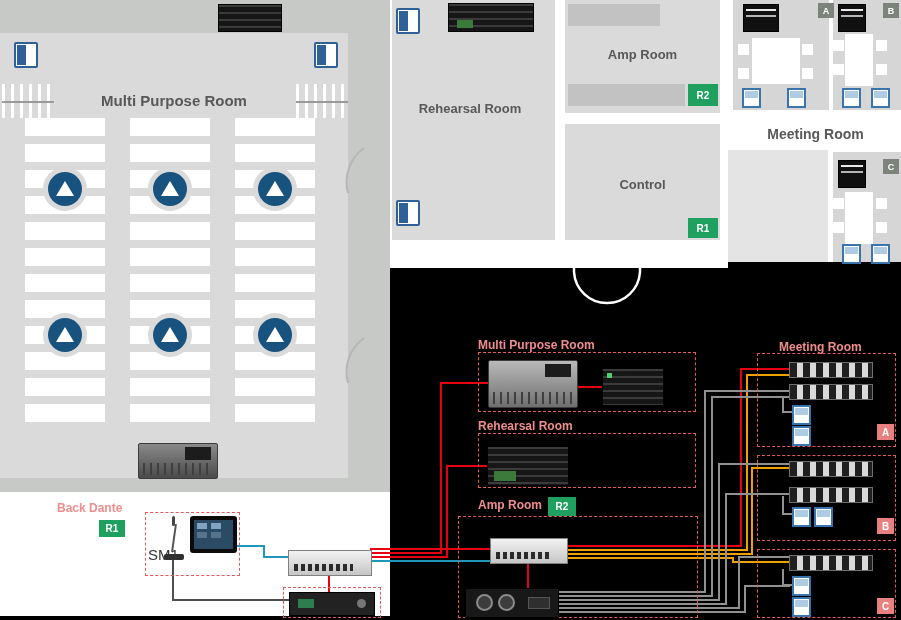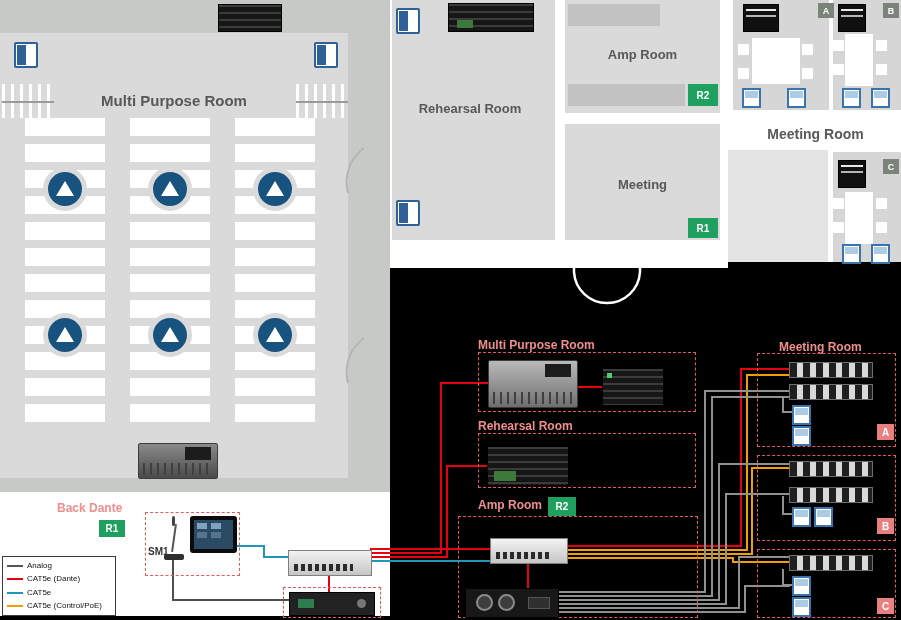--- a/index.html
+++ b/index.html
@@ -57,21 +57,21 @@
   .touchpanel .scr::before{content:"";position:absolute;left:3px;top:3px;width:10px;height:6px;background:#7fa3c0;
                   box-shadow:14px 0 0 #7fa3c0,0 9px 0 #58748c,14px 9px 0 #58748c;}
   .vxl{position:absolute;height:14px;border:1px solid #6e6e6e;
        background:repeating-linear-gradient(90deg,#1f1f1f 0 7px,#d9d9d9 7px 13px);}
   .legend{position:absolute;left:2px;top:556px;width:114px;height:60px;background:#fff;
           border:1px solid #3c3c3c;padding:5px 4px;box-sizing:border-box;
           display:flex;flex-direction:column;justify-content:space-between;}
   .legend .row{display:flex;align-items:center;gap:4px;}
   .legend .sw{width:16px;height:2px;flex:0 0 auto;background:#555;}
   .legend .lt{font-size:8px;color:#111;line-height:1;white-space:nowrap;}
-  .smtxt{position:absolute;font-size:10px;color:#333;font-weight:bold;}
+  .smtxt{position:absolute;font-size:15px;color:#333;font-weight:normal;}
 </style>
 </head>
 <body>
 
 <div id="canvas">
 
   <div class="region" style="left:390px;top:0;width:338px;height:268px;background:#fff;"></div>
   <div class="region" style="left:728px;top:0;width:173px;height:262px;background:#fff;"></div>
   <div class="region" style="left:0;top:0;width:390px;height:492px;background:#c7c9c7;"></div>
   <div class="region" style="left:0;top:33px;width:348px;height:445px;background:#dadada;"></div>
@@ -120,21 +120,21 @@
       <div class="pcb" style="left:8px;bottom:3px;width:16px;height:8px;"></div>
     </div>
   <div class="wallicon" style="left:396px;top:8px;"></div>
   <div class="wallicon" style="left:396px;top:200px;"></div>
   <div class="lbl" style="left:415px;top:102px;width:110px;font-size:13px;">Rehearsal Room</div>
 
   <div class="region" style="left:568px;top:4px;width:92px;height:22px;background:#c2c2c2;"></div>
   <div class="lbl" style="left:565px;top:48px;width:155px;font-size:13px;">Amp Room</div>
   <div class="region" style="left:568px;top:84px;width:117px;height:22px;background:#c2c2c2;"></div>
   <div class="badge green" style="left: 688px; top: 84px; width: 30px; height: 22px; background: rgb(31, 160, 95);">R2</div>
-  <div class="lbl" style="left:565px;top:178px;width:155px;font-size:13px;">Meeting</div>
+  <div class="lbl" style="left:565px;top:178px;width:155px;font-size:13px;">Control</div>
   <div class="badge green" style="left: 688px; top: 218px; width: 30px; height: 20px; background: rgb(31, 160, 95);">R1</div>
 
   <div class="walldev" style="left:743px;top:4px;width:34px;height:26px;"></div>
   <div class="walldev" style="left:838px;top:4px;width:26px;height:26px;"></div>
   <div class="walldev" style="left:838px;top:160px;width:26px;height:26px;"></div>
   <div class="badge gray" style="left: 818px; top: 3px; width: 16px; height: 15px; background: rgb(123, 131, 123);">A</div>
   <div class="badge gray" style="left: 883px; top: 3px; width: 16px; height: 15px; background: rgb(123, 131, 123);">B</div>
   <div class="badge gray" style="left: 883px; top: 159px; width: 16px; height: 15px; background: rgb(123, 131, 123);">C</div>
   <div class="tbl" style="left:752px;top:38px;width:48px;height:46px;"></div>
   <div class="chair" style="left:738px;top:44px;"></div>
@@ -261,32 +261,14 @@
   <div class="touchpanel" style="left:190px;top:516px;width:47px;height:37px;">
       <div class="scr"></div>
     </div>
   <div class="switchdev" style="left:288px;top:550px;width:82px;height:24px;"></div>
   <div class="dashedbox" style="left:283px;top:587px;width:98px;height:31px;"></div>
   <div class="mtxdev" style="left:289px;top:592px;width:84px;height:22px;">
       <div class="disp"></div>
       <div class="knob"></div>
     </div>
 
-  <div class="legend">
-    <div class="row">
-      <div class="sw" style="background: rgb(85, 85, 85);"></div>
-      <div class="lt">Analog</div>
-    </div>
-    <div class="row">
-      <div class="sw" style="background: rgb(230, 0, 18);"></div>
-      <div class="lt">CAT5e (Dante)</div>
-    </div>
-    <div class="row">
-      <div class="sw" style="background: rgb(33, 150, 184);"></div>
-      <div class="lt">CAT5e</div>
-    </div>
-    <div class="row">
-      <div class="sw" style="background: rgb(240, 160, 0);"></div>
-      <div class="lt">CAT5e (Control/PoE)</div>
-    </div>
-  </div>
 
 </div>
 
 </body></html>

